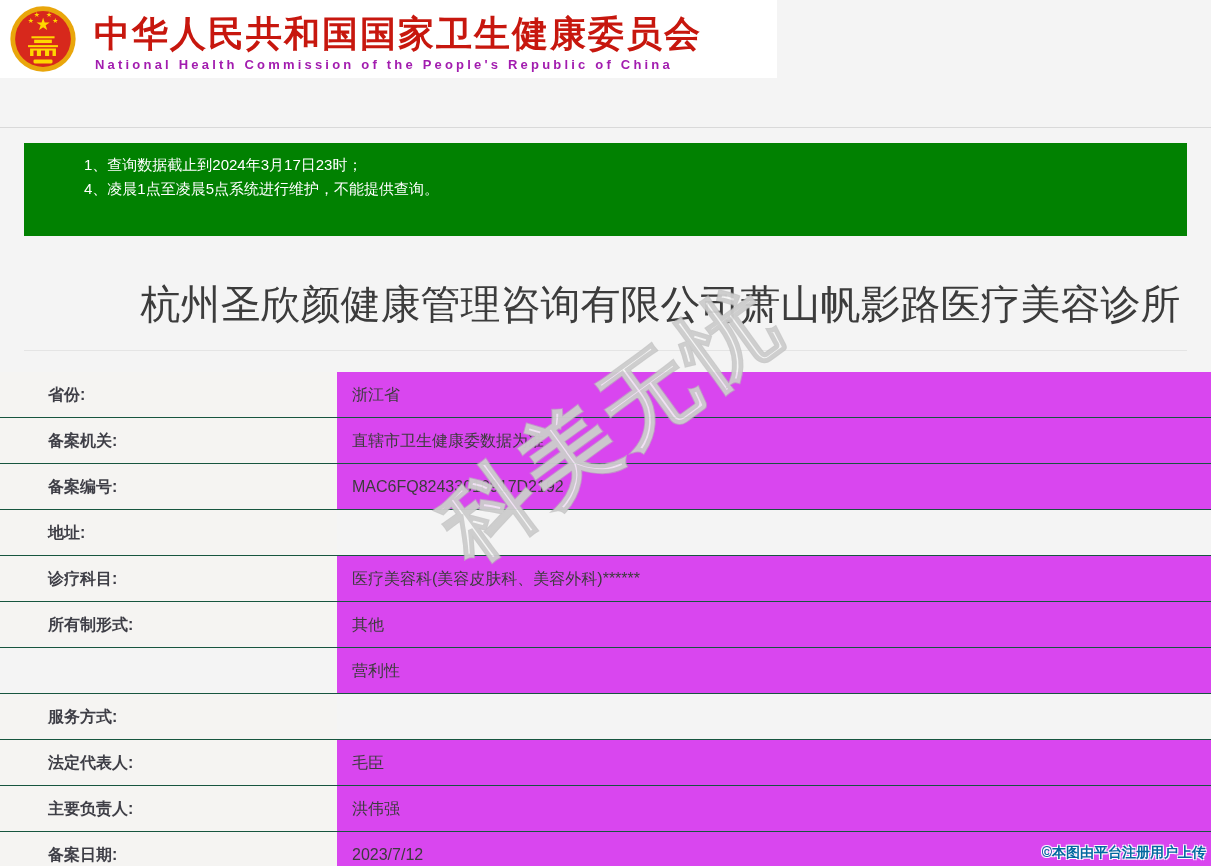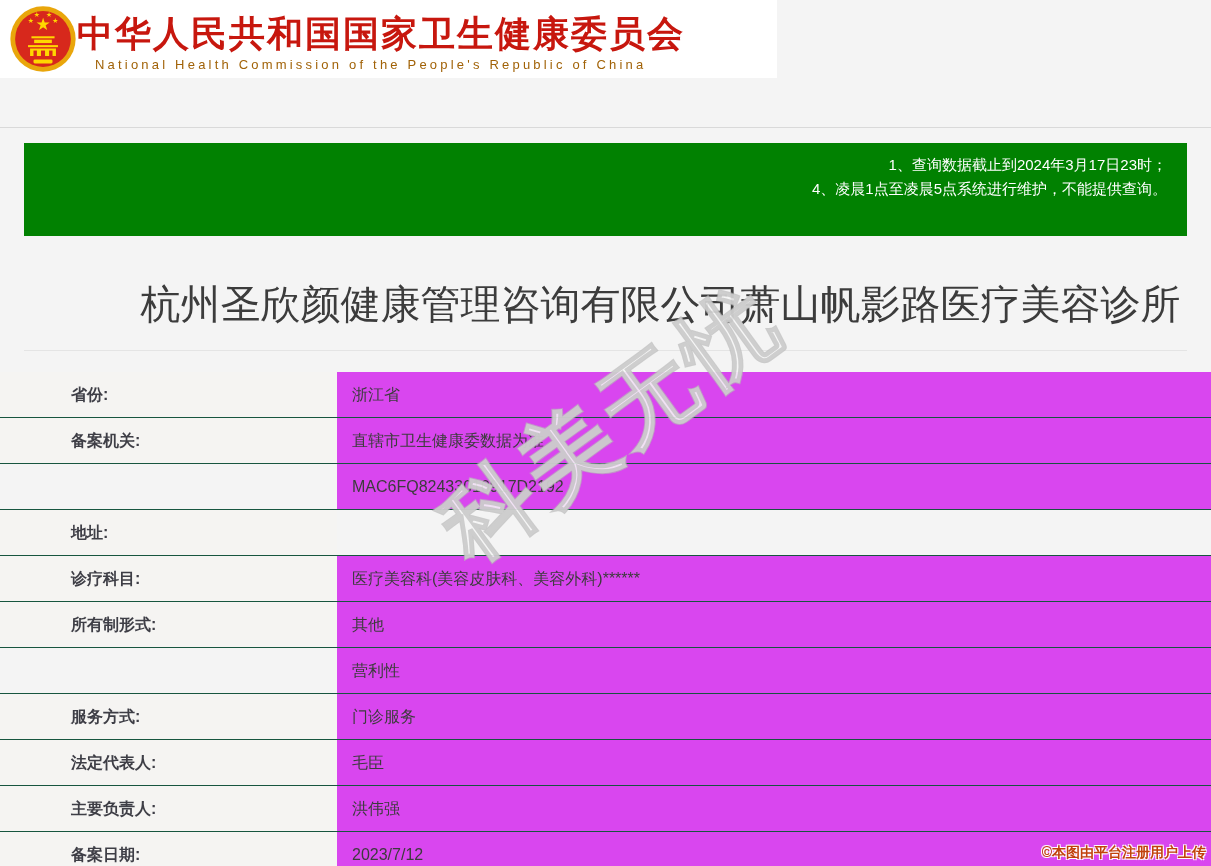--- a/index.html
+++ b/index.html
@@ -16,45 +16,45 @@
   .header-box {
     position:absolute; left:0; top:0;
     width:777px; height:78px;
     background:#ffffff;
   }
   .emblem {
     position:absolute; left:9px; top:5px;
     width:68px; height:68px;
   }
   .header-cn {
-    position:absolute; left:77px; top:10px;
+    position:absolute; left:94px; top:10px;
     font-size:36px; font-weight:bold;
     color:#c7170e; letter-spacing:2px;
     white-space:nowrap;
   }
   .header-en {
     position:absolute; left:95px; top:57px;
-    font-size:13px; font-weight:normal;
-    color:#a16207; letter-spacing:3.2px;
+    font-size:13px; font-weight:bold;
+    color:#a21caf; letter-spacing:3.2px;
     white-space:nowrap;
   }
 
   .top-hairline {
     position:absolute; left:0; top:127px;
     width:1211px; height:1px; background:#d9d9d9;
   }
 
   
   .notice {
     position:absolute; left:24px; top:143px;
     width:1163px; height:93px;
     background:#018101;
     color:#ffffff;
     padding:10px 20px 0 60px;
-    font-size:15px; line-height:24px;text-align:right;
+    font-size:15px; line-height:24px;
   }
   .notice div { white-space:nowrap; }
 
   
   .clinic-title {
     position:absolute; left:0; top:277px;
     width:1211px;
     padding-left:110px;
     text-align:center;
     font-size:40px;
@@ -75,21 +75,21 @@
     position:relative;
     height:46px;
     border-bottom:1px solid #17553f;
   }
   .info-row:last-child { border-bottom:none; }
   .cell-label {
     position:absolute; left:0; top:0;
     width:337px; height:100%;
     background:#f5f4f2;
     line-height:45px;
-    padding-left:71px;
+    padding-left:48px;
     font-size:16px; font-weight:bold;
     color:#3e3e46;
     white-space:nowrap;
   }
   .cell-value {
     position:absolute; left:337px; right:0; top:0;
     height:100%;
     background:#d946ef;
     line-height:45px;
     padding-left:15px;
@@ -109,21 +109,21 @@
     -webkit-text-stroke:2px rgba(185,185,185,0.65);
     text-shadow:0 0 1px rgba(170,170,170,0.5);
     transform:rotate(-36deg);
     white-space:nowrap;
     pointer-events:none;
     z-index:6;
   }
   .corner-watermark {
     position:absolute; right:5px; top:844px;
     font-size:14px; font-weight:bold;
-    color:#c2410c;
+    color:#0369a1;
     text-shadow:1px 1px 0 rgba(255,255,255,0.9),
                -1px -1px 0 rgba(255,255,255,0.9),
                 1px -1px 0 rgba(255,255,255,0.9),
                -1px  1px 0 rgba(255,255,255,0.9);
     z-index:7;
     white-space:nowrap;
   }
 </style>
 </head>
 <body>
@@ -163,39 +163,39 @@
 <div class="info-table">
   <div class="info-row">
     <div class="cell-label">省份:</div>
     <div class="cell-value">浙江省</div>
   </div>
   <div class="info-row">
     <div class="cell-label">备案机关:</div>
     <div class="cell-value">直辖市卫生健康委数据为准</div>
   </div>
   <div class="info-row">
+    <div class="cell-label">备案编号:</div>
     <div class="cell-value">MAC6FQ82433010917D2192</div>
   </div>
   <div class="info-row">
     <div class="cell-label">地址:</div>
   </div>
   <div class="info-row">
     <div class="cell-label">诊疗科目:</div>
     <div class="cell-value">医疗美容科(美容皮肤科、美容外科)******</div>
   </div>
   <div class="info-row">
     <div class="cell-label">所有制形式:</div>
     <div class="cell-value">其他</div>
   </div>
   <div class="info-row">
     <div class="cell-value">营利性</div>
   </div>
   <div class="info-row">
     <div class="cell-label">服务方式:</div>
-    <div class="cell-value">门诊服务</div>
   </div>
   <div class="info-row">
     <div class="cell-label">法定代表人:</div>
     <div class="cell-value">毛臣</div>
   </div>
   <div class="info-row">
     <div class="cell-label">主要负责人:</div>
     <div class="cell-value">洪伟强</div>
   </div>
   <div class="info-row">

